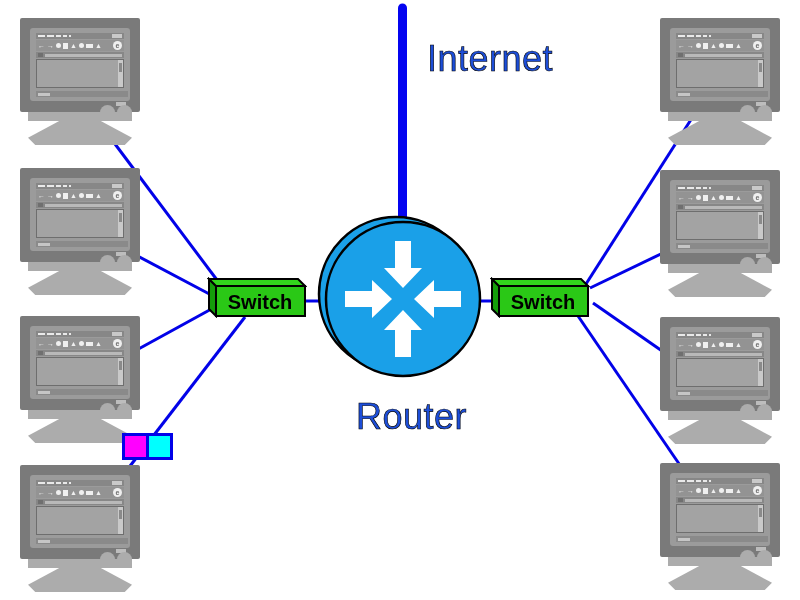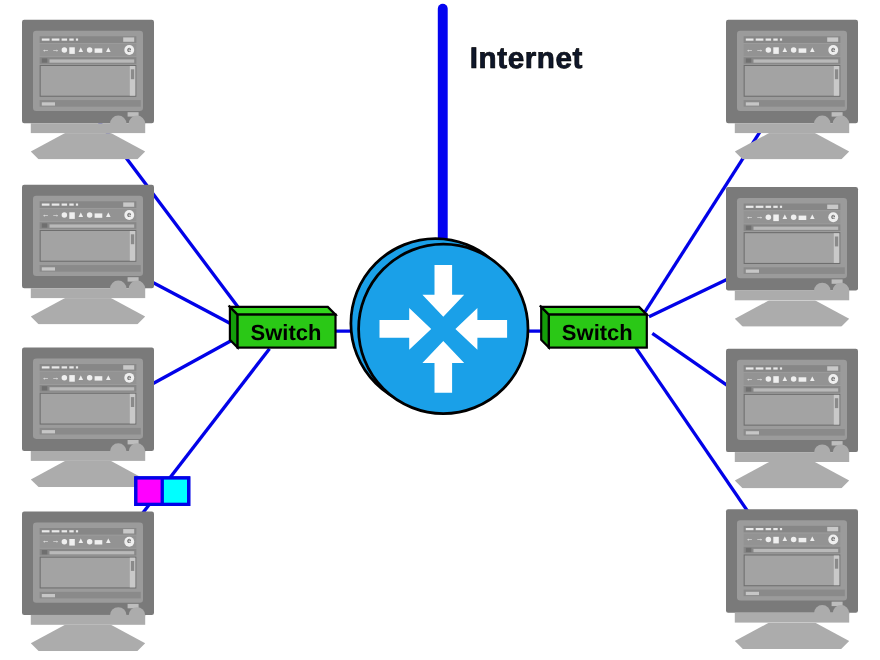--- a/index.html
+++ b/index.html
@@ -8,22 +8,22 @@
     background:#ffffff;
     font-family:"Liberation Sans", sans-serif;
   }
   #stage{position:absolute;inset:0;width:800px;height:600px;}
 
   
   #wires{position:absolute;left:0;top:0;z-index:1;}
 
   
   .big-label{
-    position:absolute;z-index:6;color:#0f172a;
-    font-weight:bold;font-size:27px;letter-spacing:.5px;
+    position:absolute;z-index:6;color:#1d4ed8;
+    font-weight:normal;font-size:36px;letter-spacing:.5px;
     -webkit-text-stroke:.6px #000;
   }
   #internet-label{left:427px;top:38px;}
   #router-label{left:356px;top:396px;}
 
   
   .switch-box{position:absolute;z-index:4;width:100px;height:41px;}
   #switch-left{left:207px;top:277px;}
   #switch-right{left:490px;top:277px;}
   .switch-box text{
@@ -487,13 +487,14 @@
       <polygon transform="rotate(270)" points="-8,-58 8,-58 8,-31 19,-31 0,-11 -19,-31 -8,-31"></polygon>
     </g>
   </svg>
 
   <div id="connector">
     <div class="cell" style="background:#FF00FF"></div>
     <div class="cell" style="background:#00FFFF"></div>
   </div>
 
   <div class="big-label" id="internet-label">Internet</div>
+  <div class="big-label" id="router-label">Router</div>
 </div>
 
 </body></html>

